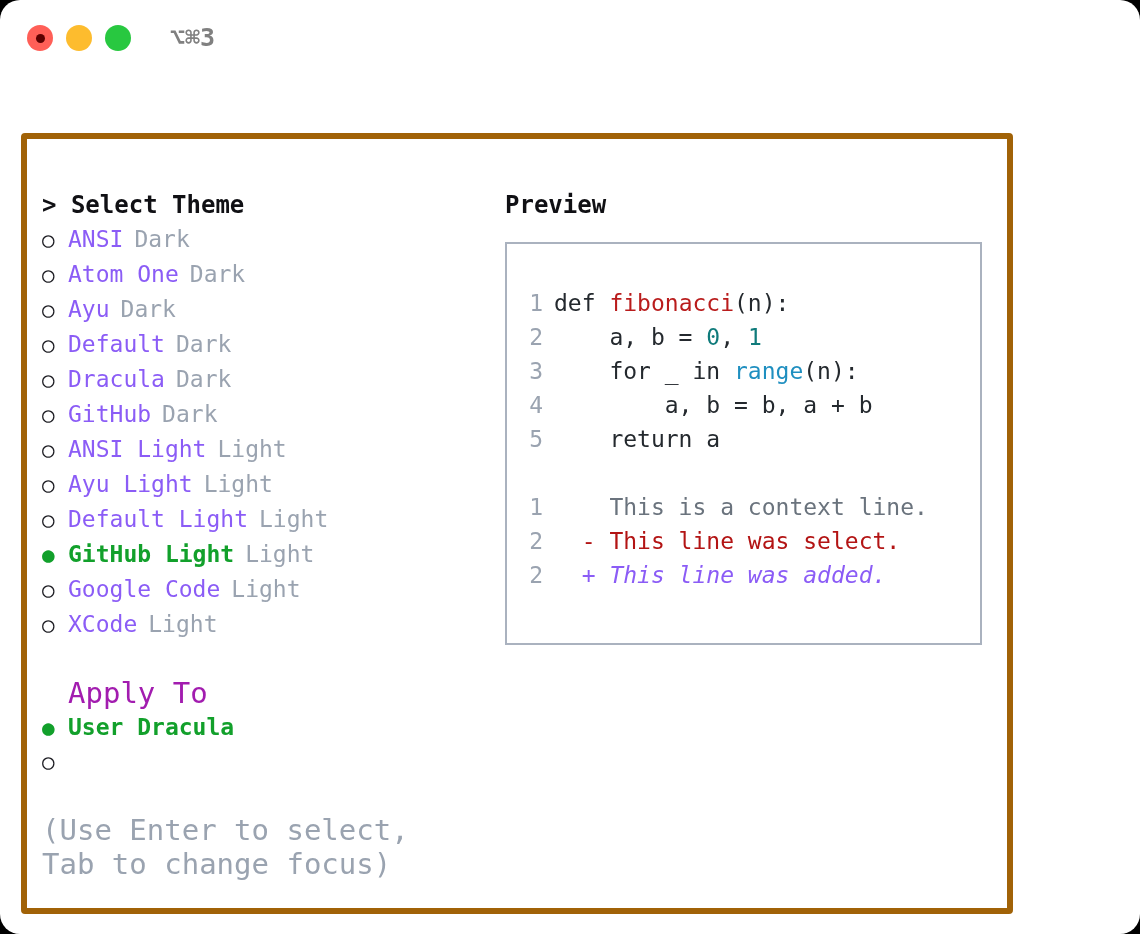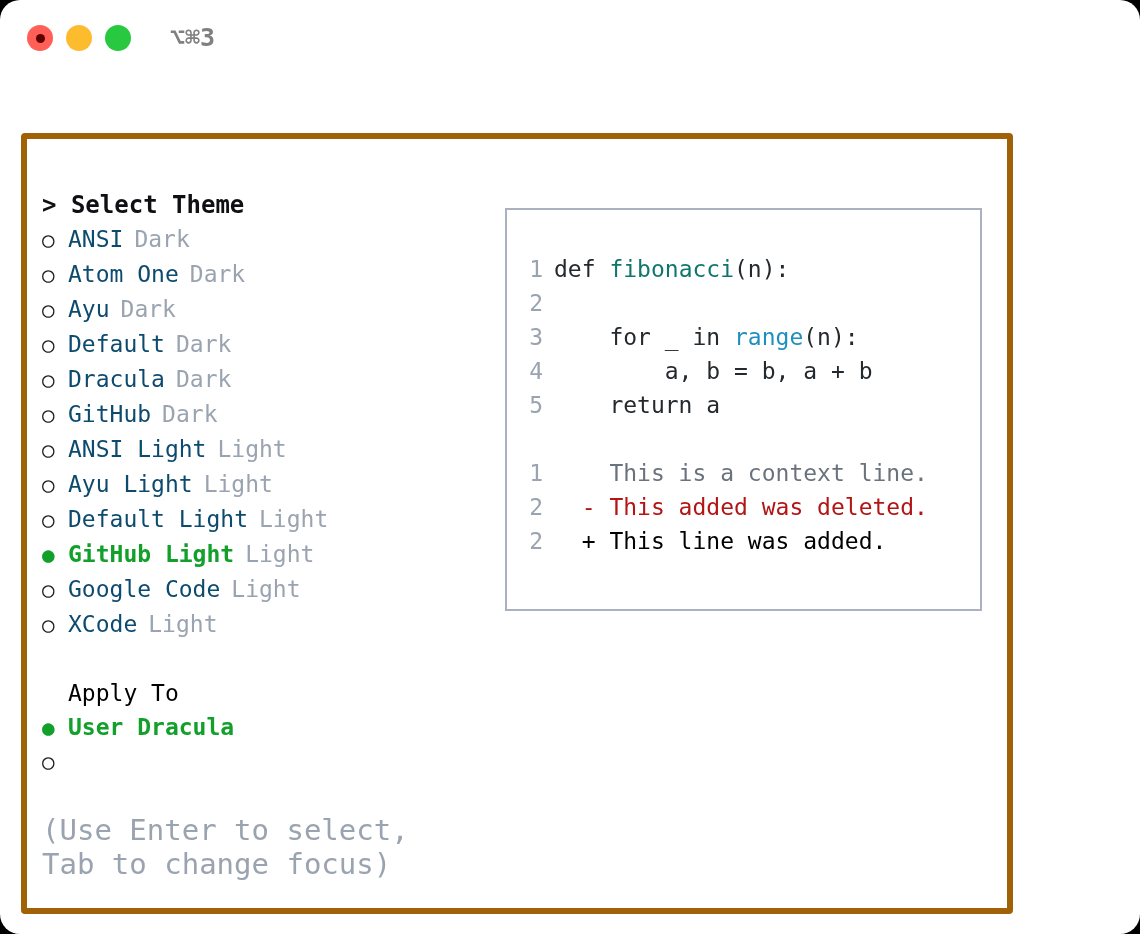--- a/index.html
+++ b/index.html
@@ -115,33 +115,33 @@
     white-space: pre;
     color: #1c1c22;
   }
   .opt-marker {
     width: 26px;
     flex: 0 0 26px;
     font-size: 21px;
     color: #1c1c22;
   }
   .opt-marker.sel { color: #12a02b; }
-  .opt-label { color: #0c4a6e; }
+  .opt-label { color: #8b5cf6; }
   .opt-row.sel .opt-label { color: #12a02b; font-weight: bold; }
   .opt-kind {
     color: #9aa3b0;
     padding-left: 11px;
   }
 
   .spacer-sm { height: 34px; }
   .spacer-hint { height: 34px; }
 
   .apply-head {
-    font-size: 23px;
-    color: #000000;
+    font-size: 29px;
+    color: #a21caf;
     line-height: 34px;
     padding-left: 26px;
     white-space: pre;
   }
 
   .hint {
     font-size: 29px;
     line-height: 34px;
     color: #9aa3b0;
     width: 410px;
@@ -185,29 +185,29 @@
   }
   .lineno {
     color: #9aa3b0;
     width: 20px;
     flex: 0 0 20px;
     text-align: right;
     margin-right: 11px;
   }
   .code-text { color: #24292e; }
 
-  .tok-fn     { color: #0f766e; text-align: center; }
+  .tok-fn     { color: #b91c1c; text-align: center; }
   .tok-num    { color: #0f7b7b; }
   .tok-builtin{ color: #1f8fc0; }
   .tok-plain  { color: #24292e; }
 
   .diff-gap { height: 34px; }
   .diff-ctx { color: #6a737d; }
   .diff-del { color: #b31414; }
-  .diff-add { color: #000000; }
+  .diff-add { color: #8b5cf6; font-style: italic; }
 </style>
 </head>
 <body>
 
 <div class="window">
 
   <div class="titlebar">
     <div class="lights">
       <div class="light light-close"></div>
       <div class="light light-min"></div>
@@ -246,34 +246,35 @@
             <div class="opt-row sel"><span class="opt-marker sel">●</span><span class="opt-label">User Dracula</span></div>
             <div class="opt-row"><span class="opt-marker">○</span></div>
           </div>
 
         <div class="spacer-hint"></div>
 
         <div class="hint">(Use Enter to select, Tab to change focus)</div>
       </div>
 
       <div class="right-col">
+        <div class="preview-head">Preview</div>
 
         <div class="preview-box">
           <div class="code-area">
             <div id="code-lines">
                 <div class="code-line"><span class="lineno">1</span><span class="code-text"><span class="tok-plain">def </span><span class="tok-fn">fibonacci</span><span class="tok-plain">(n):</span></span></div>
-                <div class="code-line"><span class="lineno">2</span></div>
+                <div class="code-line"><span class="lineno">2</span><span class="code-text"><span class="tok-plain">    a, b = </span><span class="tok-num">0</span><span class="tok-plain">, </span><span class="tok-num">1</span></span></div>
                 <div class="code-line"><span class="lineno">3</span><span class="code-text"><span class="tok-plain">    for _ in </span><span class="tok-builtin">range</span><span class="tok-plain">(n):</span></span></div>
                 <div class="code-line"><span class="lineno">4</span><span class="code-text"><span class="tok-plain">        a, b = b, a + b</span></span></div>
                 <div class="code-line"><span class="lineno">5</span><span class="code-text"><span class="tok-plain">    return a</span></span></div>
               </div>
             <div class="diff-gap"></div>
             <div id="diff-lines">
                 <div class="code-line"><span class="lineno">1</span><span class="diff-ctx">    This is a context line.</span></div>
-                <div class="code-line"><span class="lineno">2</span><span class="diff-del">  - This added was deleted.</span></div>
+                <div class="code-line"><span class="lineno">2</span><span class="diff-del">  - This line was select.</span></div>
                 <div class="code-line"><span class="lineno">2</span><span class="diff-add">  + This line was added.</span></div>
               </div>
           </div>
         </div>
       </div>
 
     </div>
   </div>
 </div>
 

